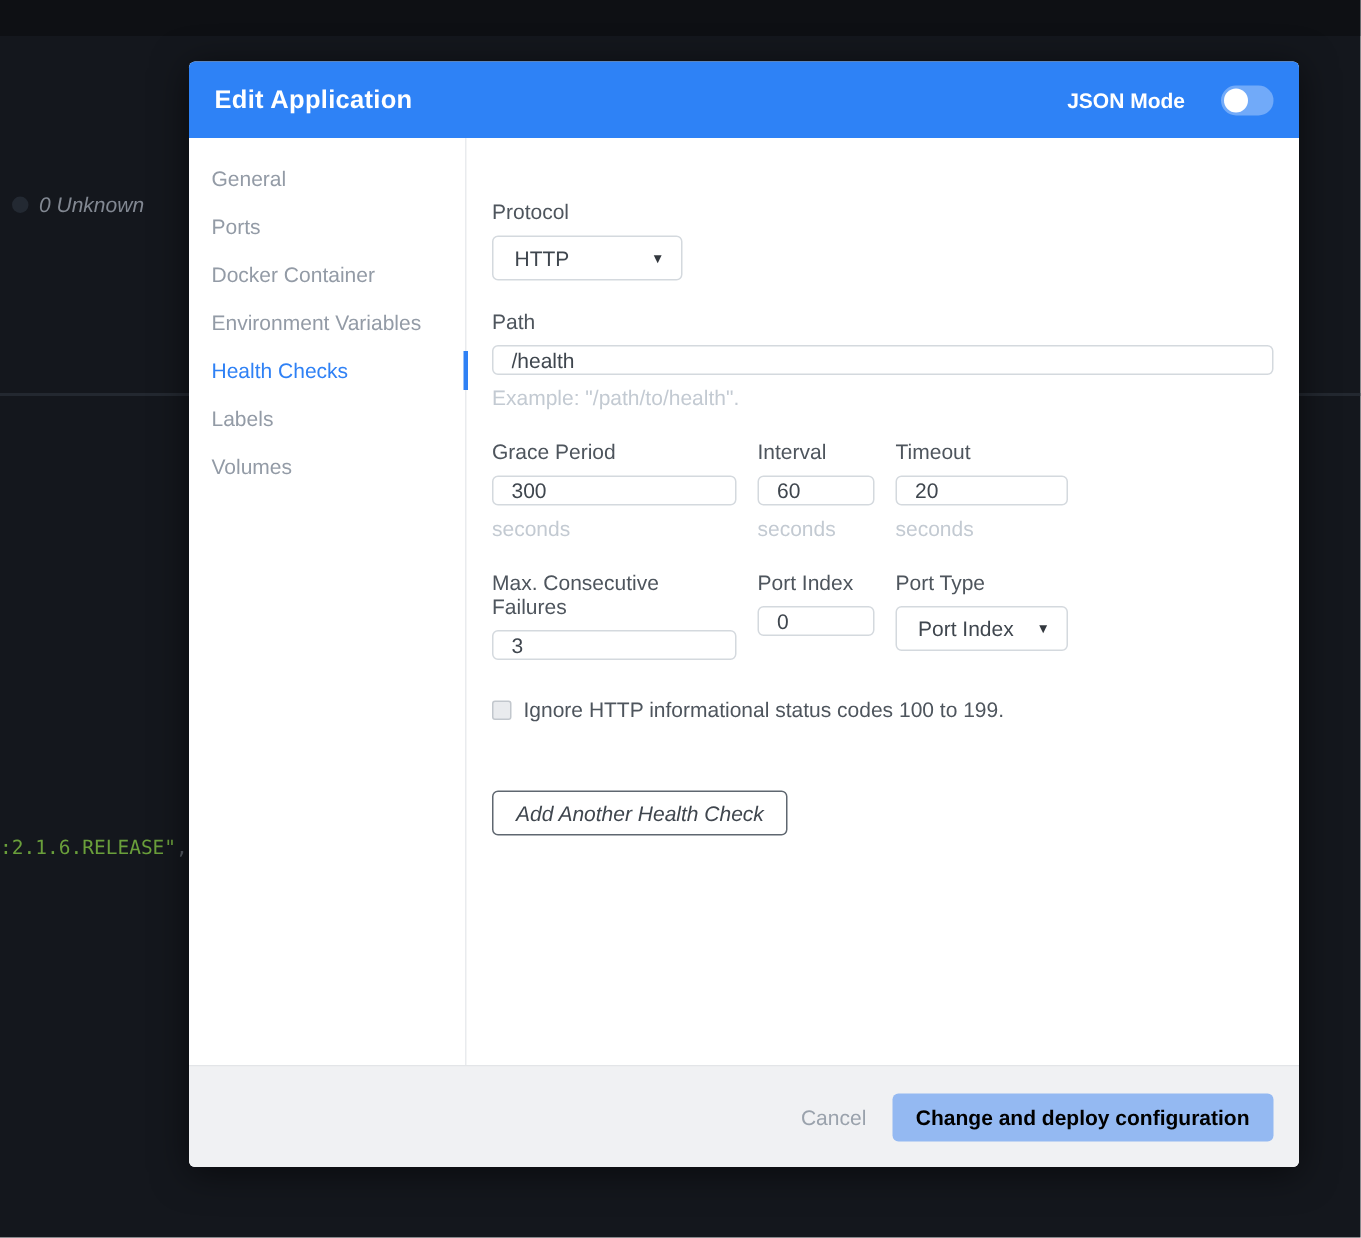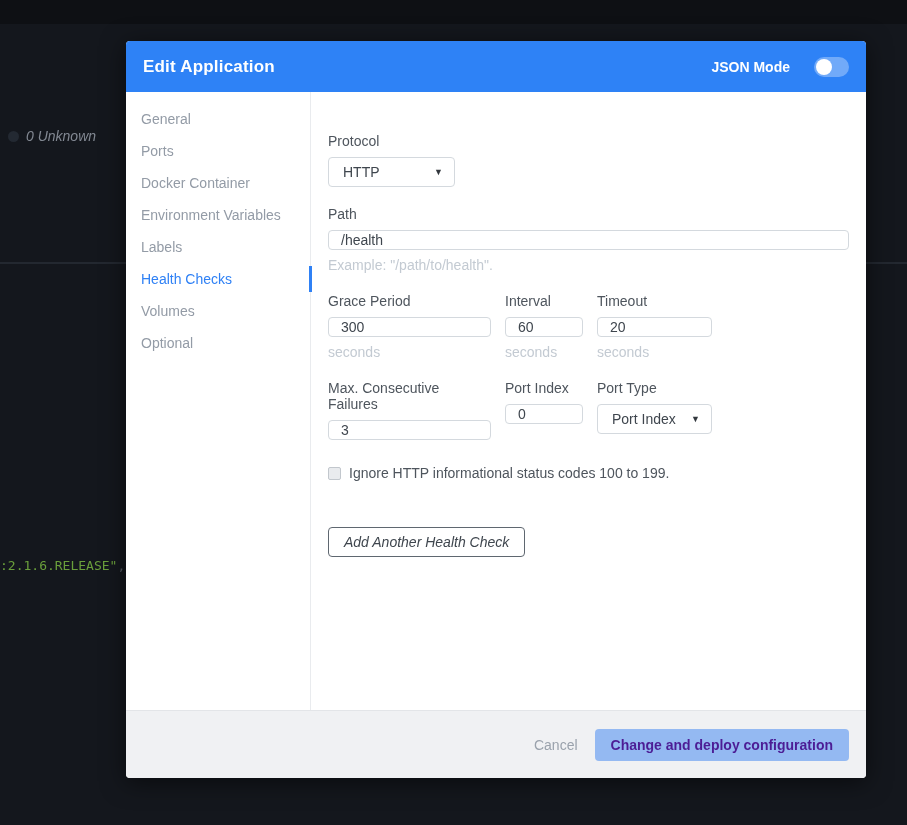--- a/index.html
+++ b/index.html
@@ -102,21 +102,21 @@
     flex:0 0 68px; height:68px; background:#f0f1f3; border-top:1px solid #e3e5e8;
     border-radius:0 0 4px 4px;
     display:flex; align-items:center; justify-content:flex-end; gap:17px; padding-right:17px;
   }
   .cancel-btn {
     background:none; border:none; font-family:"Liberation Sans", sans-serif;
     font-size:14px; color:#9aa2ac; cursor:pointer;
   }
   .submit-btn {
     height:32px; padding:0 16px; background:#94b9f2; border:none; border-radius:4px;
-    font-family:"Liberation Sans", sans-serif; font-size:14px; font-weight:bold; color:#4c1d95;
+    font-family:"Liberation Sans", sans-serif; font-size:14px; font-weight:bold; color:#000000;
     cursor:pointer;
   }
 </style>
 </head>
 <body>
 
 <div class="topbar"></div>
 
 <div class="bg-status">
   <span class="dot"></span>
@@ -141,24 +141,23 @@
     </div>
   </div>
 
   <div class="modal-body">
 
     <div class="sidebar">
       <div class="side-item">General</div>
       <div class="side-item">Ports</div>
       <div class="side-item">Docker Container</div>
       <div class="side-item">Environment Variables</div>
+      <div class="side-item active">Health Checks</div>
       <div class="side-item">Labels</div>
-      <div class="side-item active">Health Checks</div>
       <div class="side-item">Volumes</div>
-      <div class="side-item">Optional</div>
     </div>
 
     <div class="main">
 
 
       <label class="field-label">Protocol</label>
       <div class="sel w-protocol">
         <span>HTTP</span>
         <span class="arrow">▼</span>
       </div>

